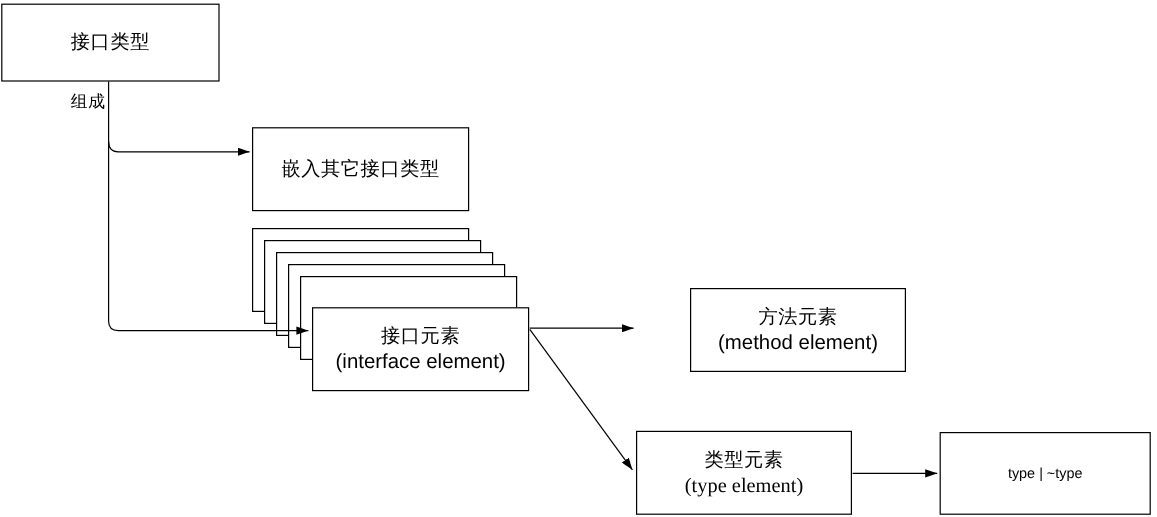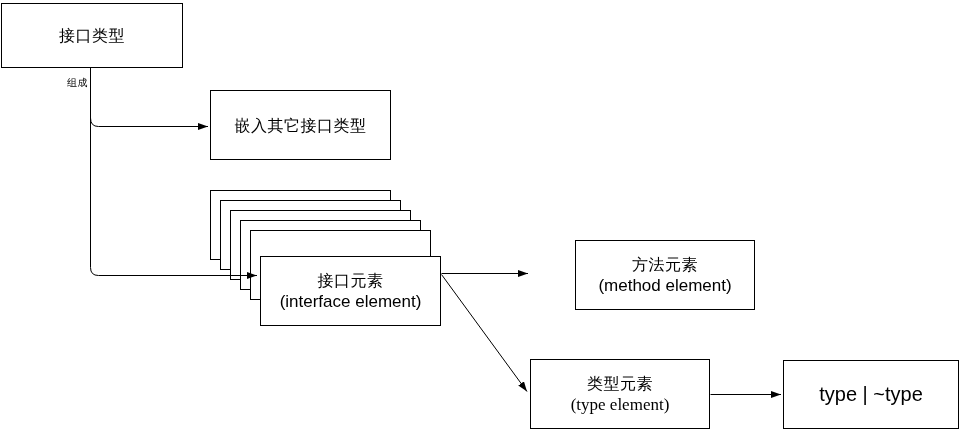--- a/index.html
+++ b/index.html
@@ -28,21 +28,21 @@
   }
   .node .en { letter-spacing: 0; font-size: 17px; }
   .layer {
     position: absolute;
     box-sizing: border-box;
     background: #ffffff;
     border: 1px solid #000000;
   }
   .edge-label {
     position: absolute;
-    font-size: 10px;
+    font-size: 14px;
     letter-spacing: 0.5px;
     text-align: right;
   }
   .edges-svg {
     position: absolute;
     left: 0; top: 0;
     width: 964px; height: 431px;
     pointer-events: none;
   }
 </style>
@@ -50,21 +50,21 @@
 <body>
 
 <div class="canvas">
 
   <div class="node" style="left:1px; top:3px; width:182px; height:65px;">
     <span>接口类型</span>
   </div>
 
   <div class="edge-label" style="left:38px; top:76px; width:50px;">组成</div>
 
-  <div class="node" style="left:210px; top:90px; width:181px; height:70px;">
+  <div class="node" style="left:210px; top:106px; width:181px; height:70px;">
     <span>嵌入其它接口类型</span>
   </div>
 
   <div class="layer" style="left:210px; top:190px; width:181px; height:70px;"></div>
   <div class="layer" style="left:220px; top:200px; width:181px; height:70px;"></div>
   <div class="layer" style="left:230px; top:210px; width:181px; height:70px;"></div>
   <div class="layer" style="left:240px; top:220px; width:181px; height:70px;"></div>
   <div class="layer" style="left:250px; top:230px; width:181px; height:70px;"></div>
 
   <div class="node" style="left:260px; top:256px; width:181px; height:70px;">
@@ -76,21 +76,21 @@
     <span>方法元素</span>
     <span class="en">(method element)</span>
   </div>
 
   <div class="node" style="left:530px; top:359px; width:180px; height:70px;font-family:Liberation Serif, serif;">
     <span>类型元素</span>
     <span class="en">(type element)</span>
   </div>
 
   <div class="node" style="left:783px; top:360px; width:176px; height:69px;">
-    <span class="en" style="font-size:20px;">type | ~type</span>
+    <span class="en" style="font-size:12px;">type | ~type</span>
   </div>
 
   <svg class="edges-svg" viewBox="0 0 964 431" xmlns="http://www.w3.org/2000/svg">
     <defs>
       <marker id="arrow" viewBox="0 0 10 7" refX="10" refY="3.5" markerWidth="10" markerHeight="7" orient="auto" markerUnits="userSpaceOnUse">
         <path d="M0,0 L10,3.5 L0,7 Z" fill="#000000"></path>
       </marker>
     </defs>
     <g fill="none" stroke="#000000" stroke-width="1">
       <path d="M 90.5 68 L 90.5 267.5 Q 90.5 275.5 98.5 275.5 L 257 275.5" marker-end="url(#arrow)"></path>

